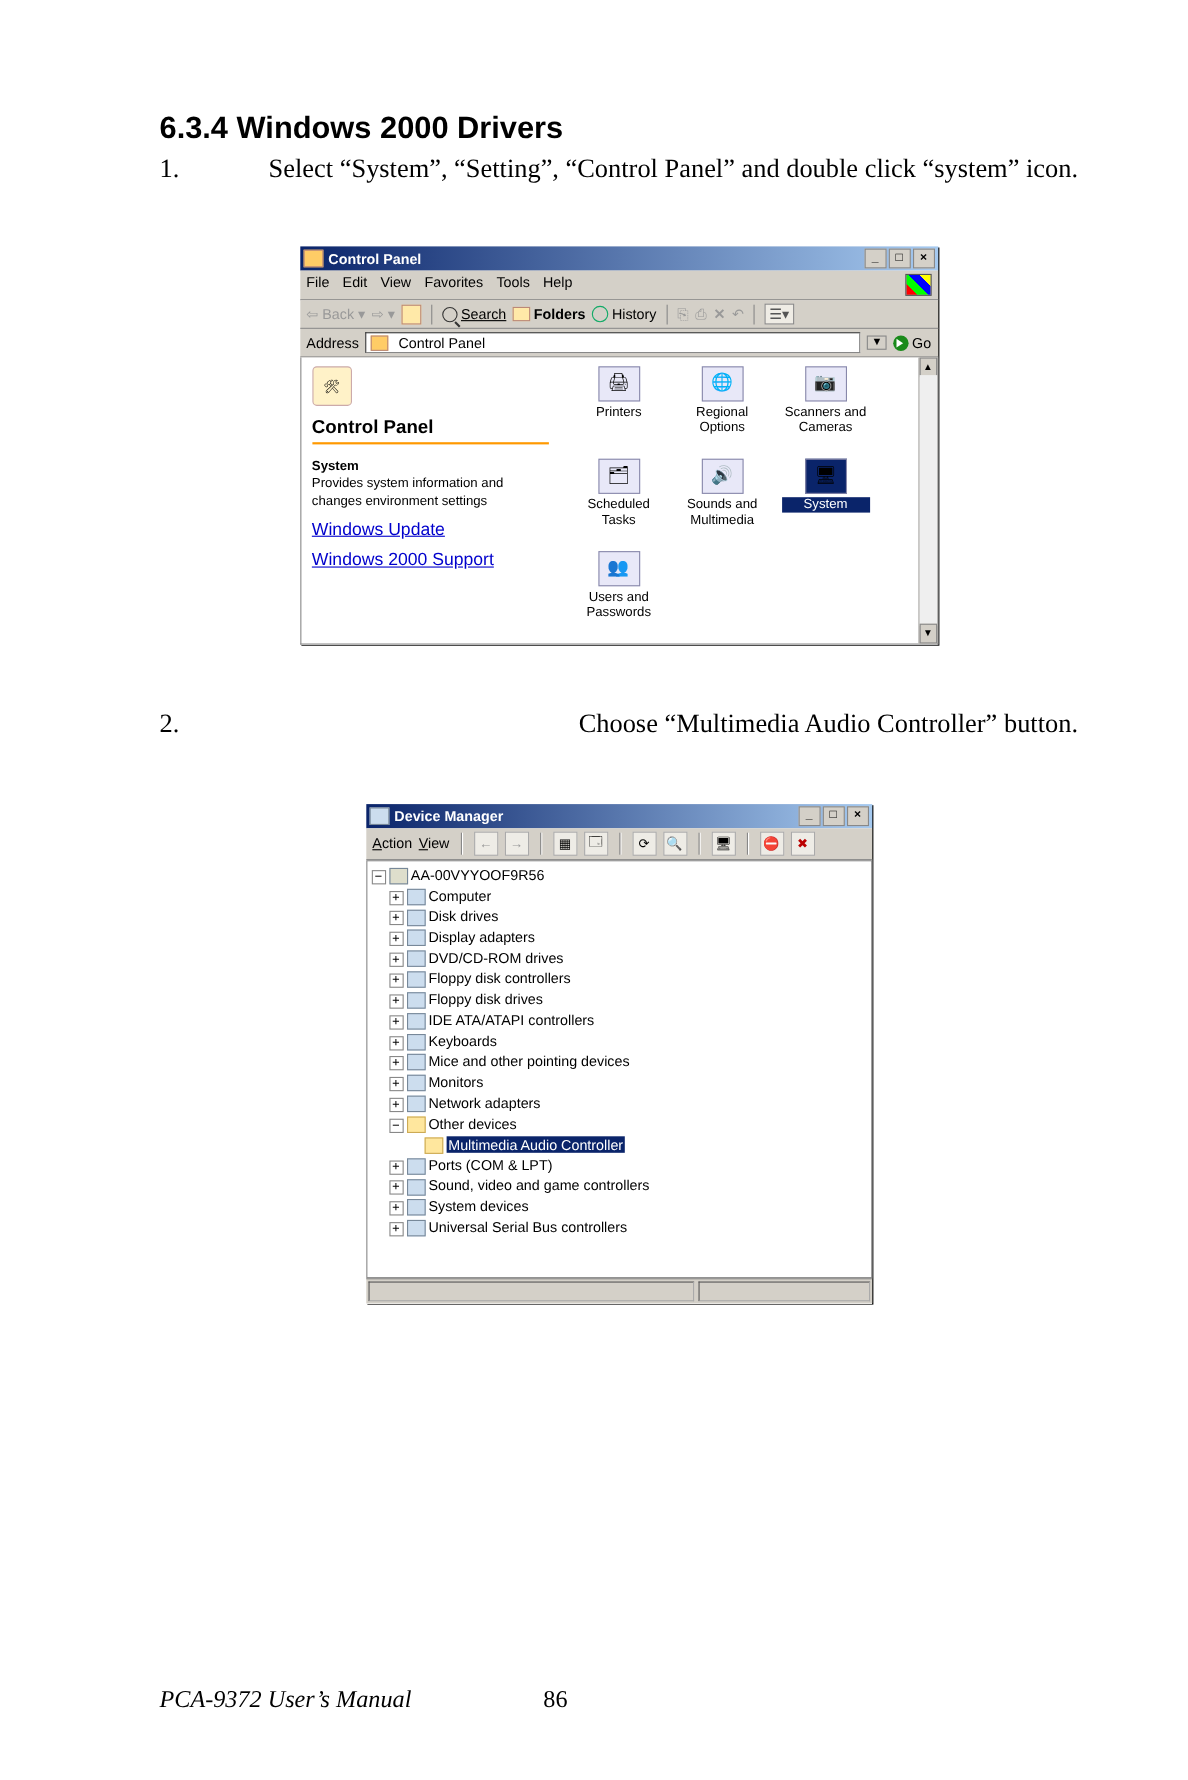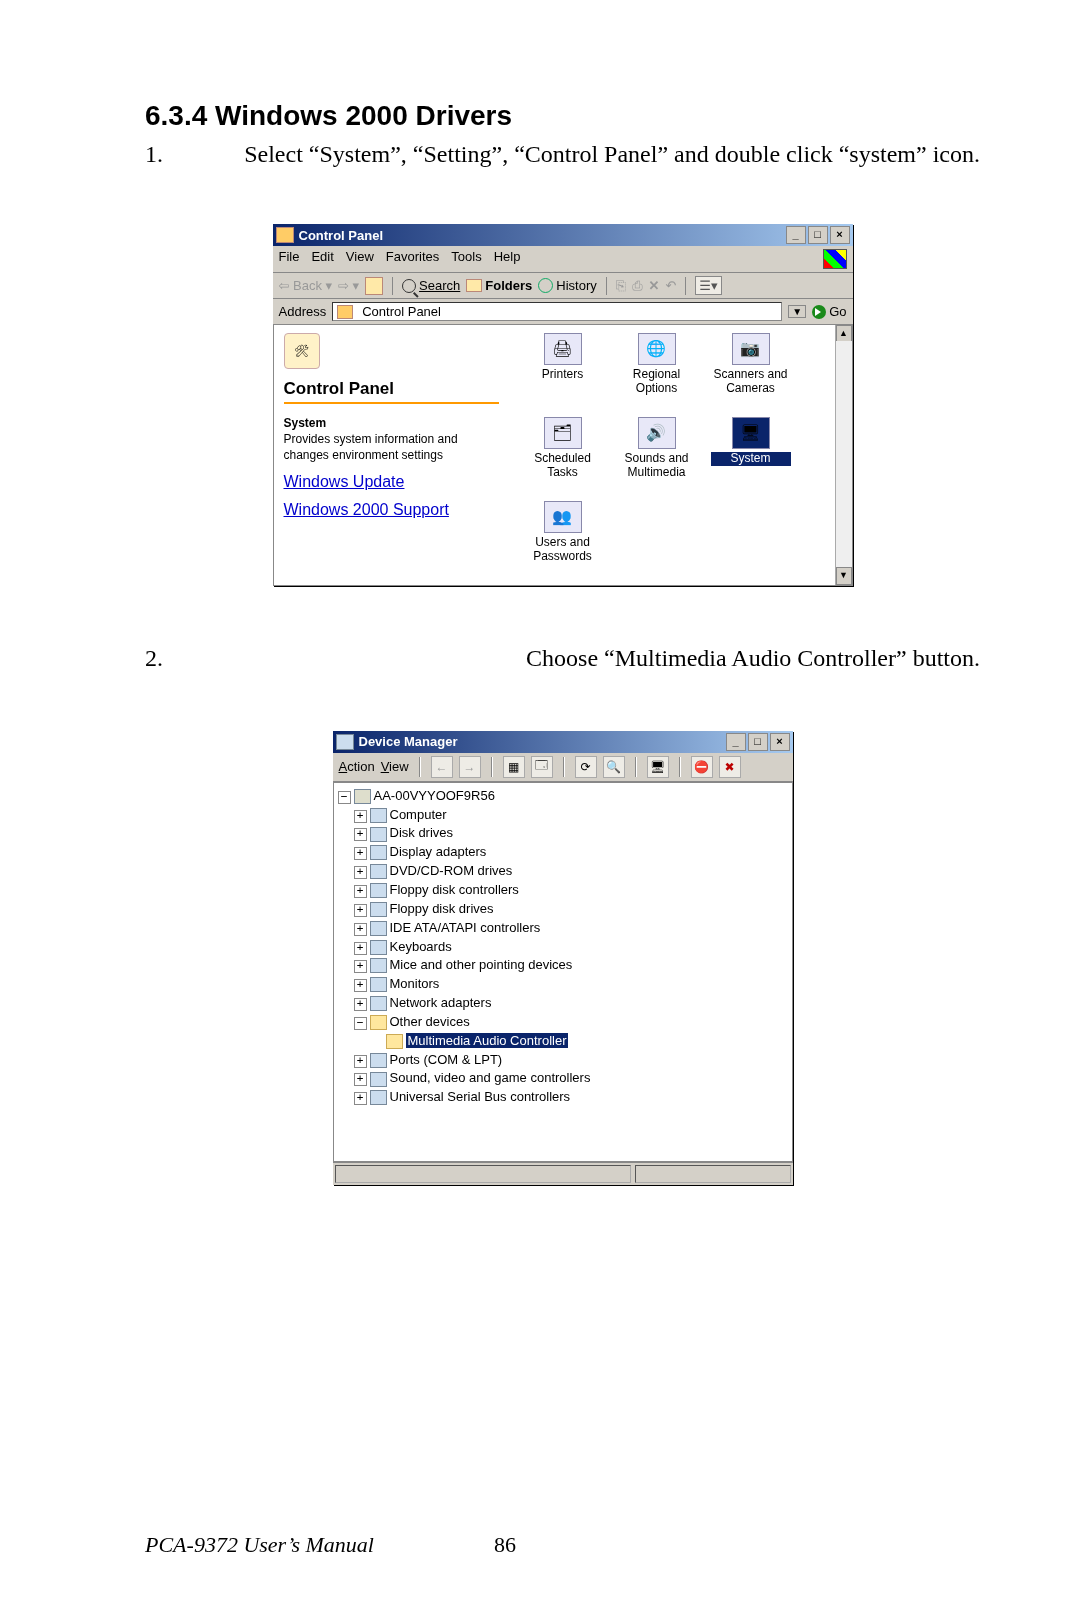--- a/index.html
+++ b/index.html
@@ -339,20 +339,21 @@
       <div class="tree-row"><span class="indent" style="width:16px"></span><span class="exp">+</span><span class="node-ic"></span><span>Floppy disk drives</span></div>
       <div class="tree-row"><span class="indent" style="width:16px"></span><span class="exp">+</span><span class="node-ic"></span><span>IDE ATA/ATAPI controllers</span></div>
       <div class="tree-row"><span class="indent" style="width:16px"></span><span class="exp">+</span><span class="node-ic"></span><span>Keyboards</span></div>
       <div class="tree-row"><span class="indent" style="width:16px"></span><span class="exp">+</span><span class="node-ic"></span><span>Mice and other pointing devices</span></div>
       <div class="tree-row"><span class="indent" style="width:16px"></span><span class="exp">+</span><span class="node-ic"></span><span>Monitors</span></div>
       <div class="tree-row"><span class="indent" style="width:16px"></span><span class="exp">+</span><span class="node-ic"></span><span>Network adapters</span></div>
       <div class="tree-row"><span class="indent" style="width:16px"></span><span class="exp">−</span><span class="node-ic q"></span><span>Other devices</span></div>
       <div class="tree-row"><span class="indent" style="width:48px"></span><span class="node-ic q"></span><span class="tree-sel">Multimedia Audio Controller</span></div>
       <div class="tree-row"><span class="indent" style="width:16px"></span><span class="exp">+</span><span class="node-ic"></span><span>Ports (COM &amp; LPT)</span></div>
       <div class="tree-row"><span class="indent" style="width:16px"></span><span class="exp">+</span><span class="node-ic"></span><span>Sound, video and game controllers</span></div>
+      <div class="tree-row"><span class="indent" style="width:16px"></span><span class="exp">+</span><span class="node-ic"></span><span>System devices</span></div>
       <div class="tree-row"><span class="indent" style="width:16px"></span><span class="exp">+</span><span class="node-ic"></span><span>Universal Serial Bus controllers</span></div>
     </div>
     <div class="dm-status">
       <div class="cell"></div>
       <div class="cell"></div>
     </div>
   </div>
 
   <div class="footer">
     <span>PCA-9372 User’s Manual</span>

